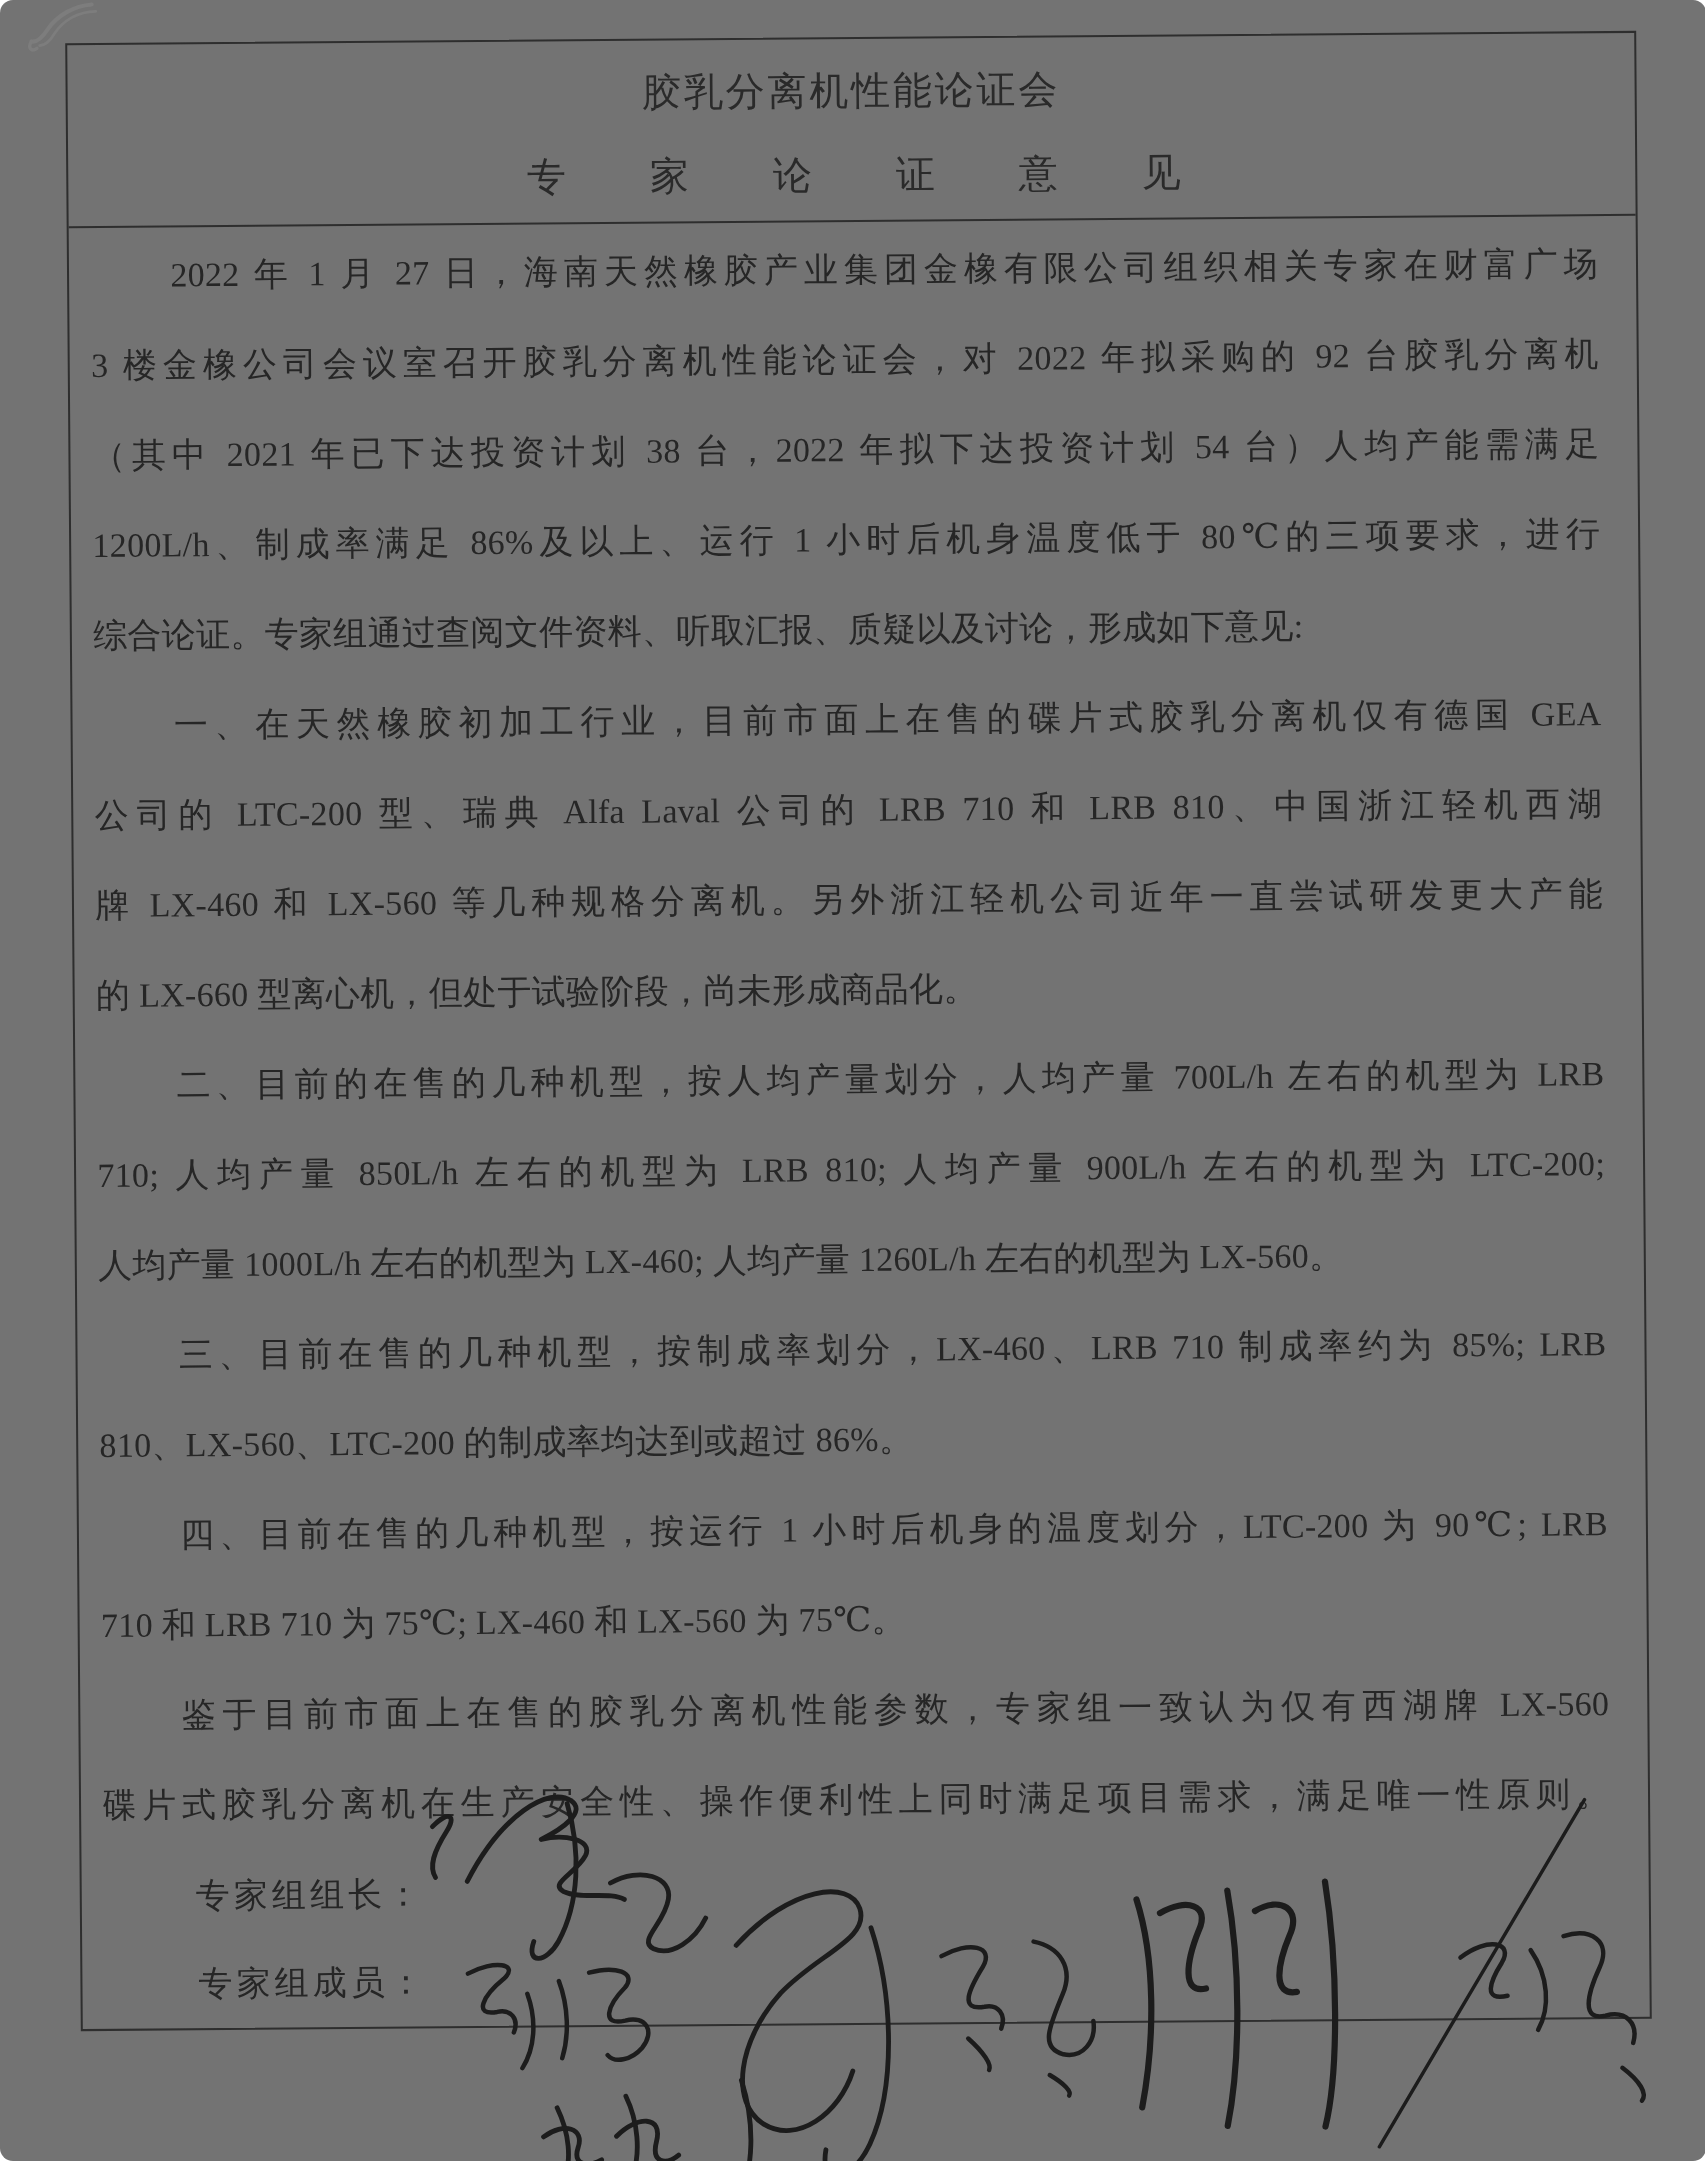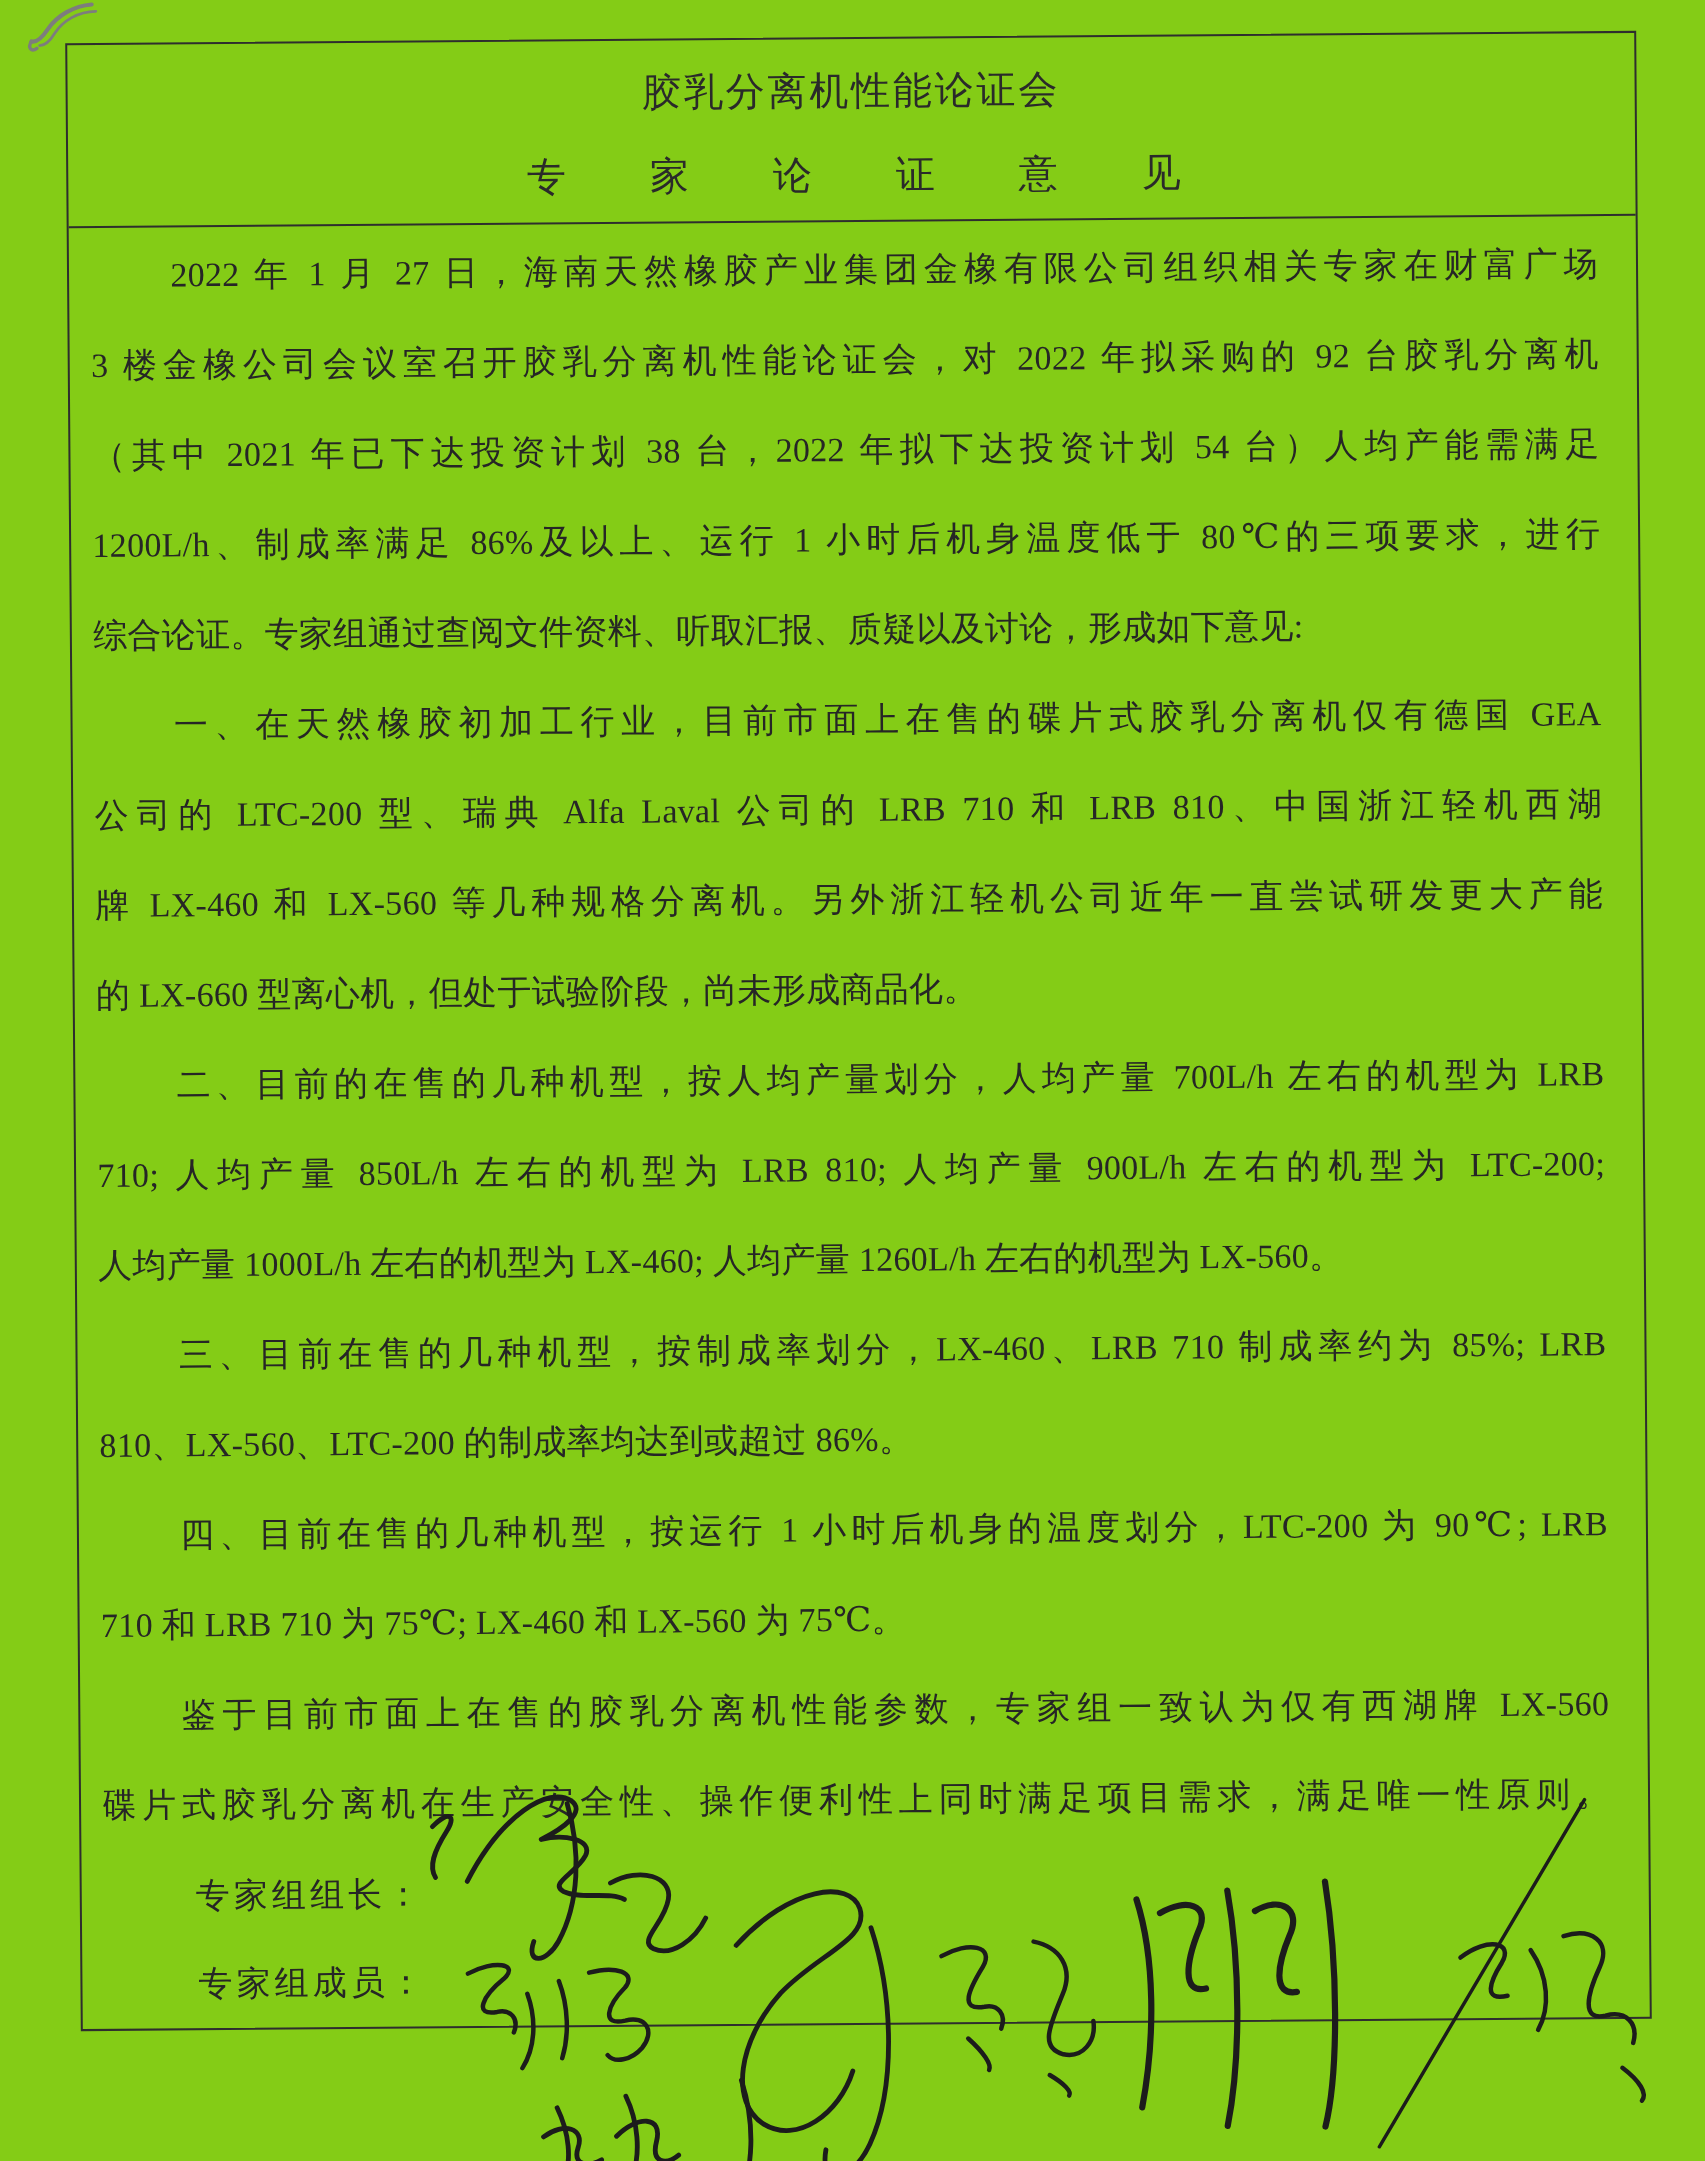--- a/index.html
+++ b/index.html
@@ -5,22 +5,23 @@
   html, body {
     margin: 0; padding: 0;
     width: 1706px; height: 2161px;
     background: #ffffff;
     font-family: "Liberation Serif", "DejaVu Serif", serif;
     overflow: hidden;
   }
   .page {
     position: relative;
     width: 1706px; height: 2161px;
-    background: #84cc16;
+    background: #737373;
     color: #262626;
+    border-radius: 13px;
   }
   
   .doc-frame {
     position: absolute;
     left: 73px; top: 37px;
     width: 1571px; height: 1988px;
     border: 2.1px solid #2e2e2e;
     box-sizing: border-box;
     transform: rotate(-0.45deg);
     transform-origin: center center;

